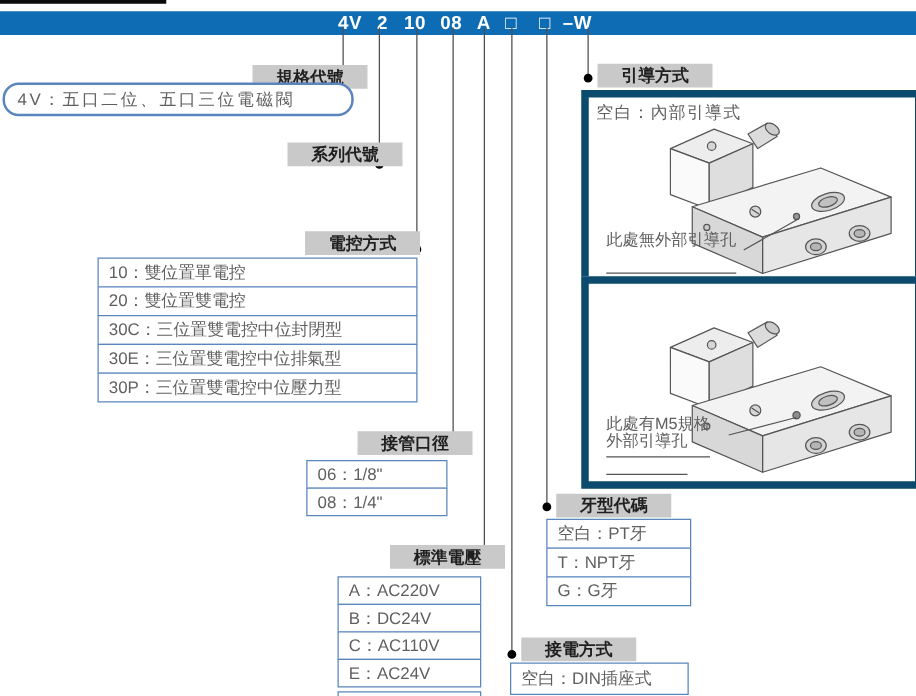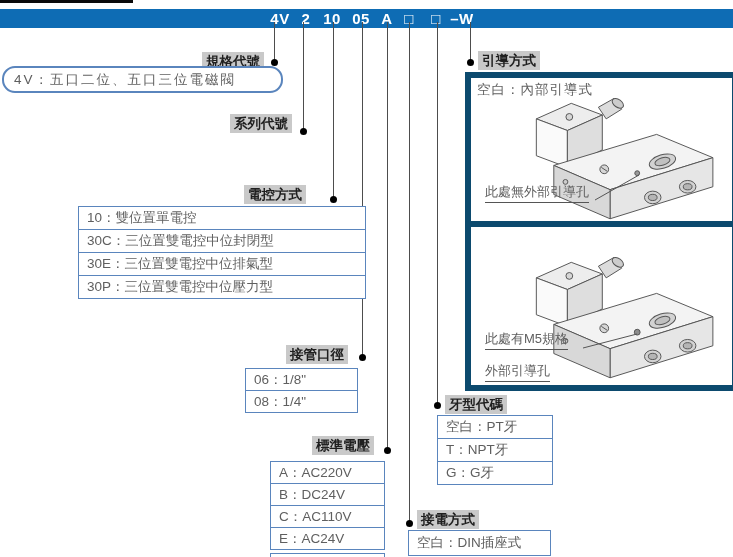--- a/index.html
+++ b/index.html
@@ -5,49 +5,49 @@
   html,body{margin:0;padding:0;background:#fff;}
   .page{position:relative;width:733px;height:557px;background:#ffffff;overflow:hidden;
         font-family:"Liberation Sans","DejaVu Sans",sans-serif;}
   .top-strip{position:absolute;left:0;top:0;width:133px;height:3px;background:#0a0a0a;}
   .code-bar{position:absolute;left:0;top:9px;width:733px;height:19px;background:#0e6cb4;}
   .seg{position:absolute;top:0;transform:translateX(-50%);color:#fff;font-weight:bold;
        font-size:15px;line-height:19px;white-space:nowrap;letter-spacing:.5px;}
   .vline{position:absolute;width:1px;background:#4d4d4d;top:22px;}
   .dot{position:absolute;width:7px;height:7px;border-radius:50%;background:#000;}
   .sec-label{position:absolute;background:#c9c9c9;color:#1f1f1f;font-weight:bold;
-             font-size:13.5px;line-height:17px;padding:1px 4px;white-space:nowrap;}
+             font-size:13.5px;line-height:17px;padding:1px 19px;white-space:nowrap;}
   .list{position:absolute;}
   .list .row{background:#fff;border:1px solid #5a85bd;margin-top:-1px;color:#5f5f5f;
              font-size:13.5px;padding-left:8px;white-space:nowrap;box-sizing:border-box;overflow:hidden;}
   .rows23 .row{height:23px;line-height:21px;}
   .rows24 .row{height:24px;line-height:22px;}
   .rows25 .row{height:25px;line-height:23px;}
   .rows26 .row{height:26px;line-height:24px;}
   .spec-list .row{height:27px;line-height:24px;letter-spacing:2px;border-width:2px;padding-left:10px;border-radius:13px;}
   .partial-row{position:absolute;left:270px;top:553px;width:115px;height:12px;
                border:1px solid #5a85bd;background:#fff;box-sizing:border-box;}
   .pilot-panel{position:absolute;border:6px solid #0c4a6e;background:#fff;overflow:hidden;}
   .pilot-title{position:absolute;left:6px;top:3px;color:#5f5f5f;font-size:13.5px;letter-spacing:1px;white-space:nowrap;}
   .pilot-note{position:absolute;color:#5f5f5f;font-size:13px;line-height:16px;
-              border-bottom:1px solid #555;padding-bottom:2px;white-space:nowrap;}
+              border-bottom:1px solid #555;padding-bottom:18px;white-space:nowrap;}
   svg.valve{position:absolute;left:0;top:0;}
 </style>
 </head>
 <body>
 
 <div class="page">
 
   <div class="top-strip"></div>
 
   <div class="code-bar">
     <span class="seg" style="left:280px">4V</span>
     <span class="seg" style="left:306px">2</span>
     <span class="seg" style="left:332px">10</span>
-    <span class="seg" style="left:361px">05</span>
+    <span class="seg" style="left:361px">08</span>
     <span class="seg" style="left:387px">A</span>
     <span class="seg" style="left:409px">□</span>
     <span class="seg" style="left:436px">□</span>
     <span class="seg" style="left:462px">–W</span>
   </div>
 
   <div class="vline" style="left:274px;height:40px"></div>
   <div class="vline" style="left:303px;height:109px"></div>
   <div class="vline" style="left:333px;height:177px"></div>
   <div class="vline" style="left:362px;height:335px"></div>
@@ -70,22 +70,23 @@
   <span class="sec-label" style="left:244px;top:185px">電控方式</span>
   <span class="sec-label" style="left:286px;top:345px">接管口徑</span>
   <span class="sec-label" style="left:312px;top:436px">標準電壓</span>
   <span class="sec-label" style="left:417px;top:510px">接電方式</span>
   <span class="sec-label" style="left:445px;top:395px">牙型代碼</span>
   <span class="sec-label" style="left:478px;top:51px">引導方式</span>
 
   <div class="list spec-list" style="left:2px;top:67px;width:281px">
       <div class="row">4V：五口二位、五口三位電磁閥</div>
     </div>
-  <div class="list rows24" style="left:78px;top:207px;width:288px">
+  <div class="list rows24" style="left:78px;top:207px;width:256px">
       <div class="row">10：雙位置單電控</div>
+      <div class="row">20：雙位置雙電控</div>
       <div class="row">30C：三位置雙電控中位封閉型</div>
       <div class="row">30E：三位置雙電控中位排氣型</div>
       <div class="row">30P：三位置雙電控中位壓力型</div>
     </div>
   <div class="list rows23" style="left:245px;top:369px;width:113px">
       <div class="row">06：1/8"</div>
       <div class="row">08：1/4"</div>
     </div>
   <div class="list rows23" style="left:270px;top:462px;width:115px">
       <div class="row">A：AC220V</div>
@@ -151,16 +152,16 @@
         <circle cx="126" cy="94" r="3" fill="#8d8d8d"></circle>
         <ellipse cx="142" cy="119" rx="8.5" ry="6.5" fill="#d2d2d2"></ellipse>
         <ellipse cx="142" cy="119" rx="4.5" ry="3.2" fill="#b5b5b5"></ellipse>
         <ellipse cx="178" cy="108" rx="8.5" ry="6.5" fill="#d2d2d2"></ellipse>
         <ellipse cx="178" cy="108" rx="4.5" ry="3.2" fill="#b5b5b5"></ellipse>
         <circle cx="52" cy="103" r="2.5" fill="#cccccc"></circle>
       </g>
       <line x1="112" y1="121" x2="166" y2="107" stroke="#555" stroke-width="1"></line>
     </svg>
     <div class="pilot-note" style="left:14px;top:104px">此處有M5規格</div>
-    <div class="pilot-note" style="left:14px;top:136px">外部引導孔</div>
+    <div class="pilot-note" style="left:14px;top:118px">外部引導孔</div>
   </div>
 
 </div>
 
 </body></html>

